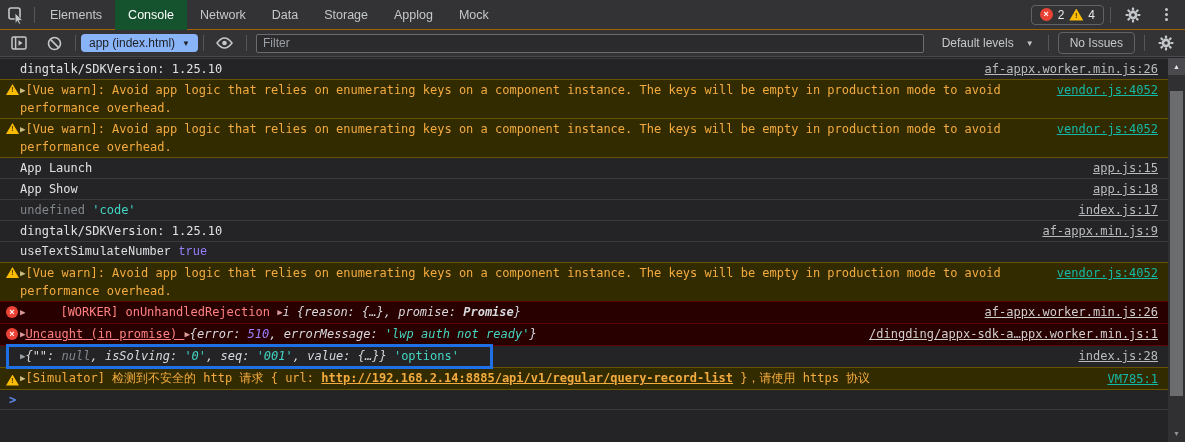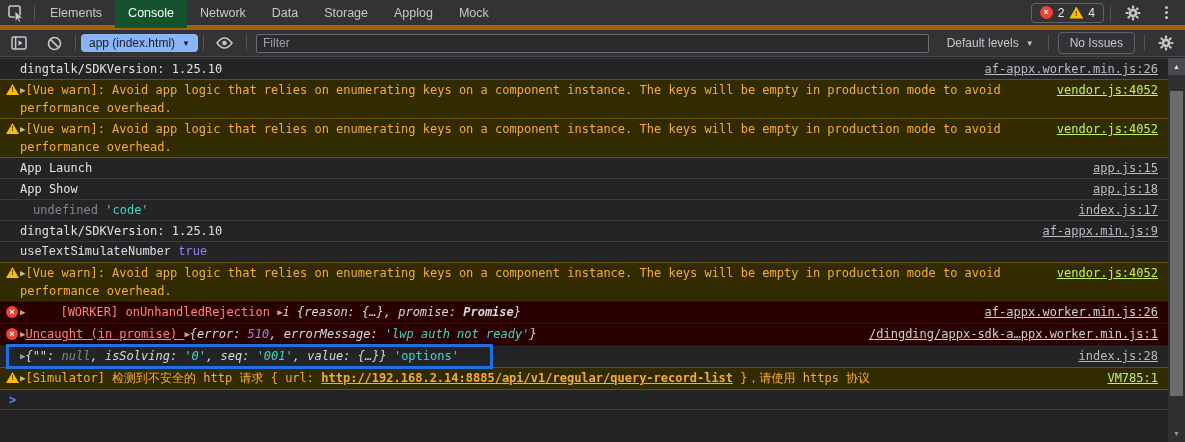--- a/index.html
+++ b/index.html
@@ -1,21 +1,21 @@
 <!DOCTYPE html>
 <html><head>
 <meta charset="utf-8">
 <style>
   html,body{margin:0;padding:0;background:#242426;}
   *{box-sizing:border-box;}
   .devtools{position:relative;width:1185px;height:442px;background:#242426;
     font-family:"Liberation Sans",sans-serif;overflow:hidden;color:#dfe1e4;}
 
   
-  .tabbar{height:30px;background:#333336;display:flex;align-items:center;border-bottom:5px solid #a16207;}
+  .tabbar{height:30px;background:#333336;display:flex;align-items:center;border-bottom:1px solid #a16207;}
   .icon-btn{width:32px;height:30px;display:flex;align-items:center;justify-content:center;flex:none;cursor:pointer;}
   .v-div{width:1px;height:16px;background:#55555a;flex:none;margin:0 2px;}
   .tabs{display:flex;height:30px;align-items:stretch;}
   .tab{padding:0 13px;line-height:30px;font-size:12.5px;color:#c5c8ca;cursor:pointer;white-space:nowrap;}
   .tab.active{background:#14532d;color:#fff;}
   .tabbar-right{margin-left:auto;display:flex;align-items:center;gap:4px;padding-right:6px;}
   .badge-box{display:flex;align-items:center;gap:5px;border:1px solid #5f6368;border-radius:4px;
     padding:2px 8px;font-size:12px;color:#e6e8ea;cursor:pointer;}
   .errdot-badge{width:13px;height:13px;border-radius:50%;background:#ea4335;color:#fff;font-size:9px;
     font-weight:bold;line-height:13px;text-align:center;display:inline-block;}
@@ -26,39 +26,39 @@
   .kebab i{width:3px;height:3px;border-radius:50%;background:#c5c8ca;}
 
   
   .toolbar{height:27px;background:#333336;display:flex;align-items:center;border-bottom:1px solid #4a4a4e;padding:0 3px;gap:3px;}
   .context-pill{background:#8ab4f8;color:#1c1e21;border-radius:4px;font-size:12px;padding:2px 8px;
     display:flex;align-items:center;gap:7px;cursor:pointer;white-space:nowrap;}
   .context-pill .caret{font-size:8px;}
   .filter-input{flex:1;height:19px;background:#2b2b2e;border:1px solid #6b6b70;border-radius:2px;
     color:#c5c8ca;font-size:12px;padding:0 6px;margin:0 6px 0 4px;outline:none;font-family:"Liberation Sans",sans-serif;}
   .filter-input::placeholder{color:#9aa0a6;}
-  .levels{display:flex;align-items:center;gap:7px;color:#c5c8ca;font-size:12px;padding:0 9px;cursor:pointer;white-space:nowrap;}
+  .levels{display:flex;align-items:center;gap:12px;color:#c5c8ca;font-size:12px;padding:0 9px;cursor:pointer;white-space:nowrap;}
   .levels .caret{font-size:8px;color:#c5c8ca;}
   .no-issues{border:1px solid #5f6368;border-radius:4px;padding:3px 11px;color:#c5c8ca;font-size:12px;cursor:pointer;white-space:nowrap;margin:0 4px;}
 
   
   .console-area{position:absolute;top:58px;left:0;right:17px;bottom:0;
     font-family:"DejaVu Sans Mono","Liberation Mono",monospace;font-size:12px;}
   .row{display:flex;align-items:flex-start;border-top:1px solid #3a3a3d;padding:2px 0 1px;position:relative;}
   .row.lvl-warn{background:#332b00;}
   .row.lvl-error{background:#290000;}
   .gutter{width:14px;margin-left:6px;flex:none;display:inline-block;padding-top:2px;}
   .tri-row{width:13px;height:11px;background:#fbbc04;clip-path:polygon(50% 0,100% 100%,0 100%);position:relative;display:block;}
   .tri-row span{position:absolute;left:0;right:0;top:2px;text-align:center;font-size:7px;font-weight:bold;color:#4d3800;
     font-family:"Liberation Sans",sans-serif;}
   .errdot-row{width:12px;height:12px;border-radius:50%;background:#ea4335;color:#fff;font-size:9px;font-weight:bold;
     line-height:12px;text-align:center;display:block;font-family:"Liberation Sans",sans-serif;}
   .content{flex:1;line-height:17px;padding-right:12px;word-break:break-word;}
   .src{flex:none;margin-left:auto;padding-right:10px;line-height:17px;text-decoration:underline;cursor:pointer;white-space:nowrap;}
-  .src-log{color:#b9bcbf;} .src-warn{color:#bef264;} .src-error{color:#cfcfcf;}
+  .src-log{color:#b9bcbf;} .src-warn{color:#14b8a6;} .src-error{color:#cfcfcf;}
 
   .p-plain{color:#dfe1e4;}
   .p-warn{color:#f3ab3f;}
   .p-warn-link{color:#f3ab3f;text-decoration:underline;font-weight:bold;cursor:pointer;}
   .p-error{color:#ff8181;margin-left:35px;}
   .p-error-underline{color:#ff8181;text-decoration:underline;}
   .p-obj{color:#d6dade;font-style:italic;}
   .p-obj-bold{color:#d6dade;font-style:italic;font-weight:bold;}
   .p-string{color:#43d6c2;}
   .p-string-italic{color:#43d6c2;font-style:italic;}
@@ -234,21 +234,21 @@
       <div class="row lvl-log" style="border-top-color: rgb(102, 85, 0);">
         <span class="gutter"></span>
         <span class="content"><span class="p-plain">App Launch</span></span>
         <span class="src src-log">app.js:15</span>
       </div>
       <div class="row lvl-log" style="border-top-color: rgb(58, 58, 61);">
         <span class="gutter"></span>
         <span class="content"><span class="p-plain">App Show</span></span>
         <span class="src src-log">app.js:18</span>
       </div>
-      <div class="row lvl-log" style="border-top-color: rgb(58, 58, 61); gap: 13px;">
+      <div class="row lvl-log" style="border-top-color: rgb(58, 58, 61);">
         <span class="gutter"></span>
         <span class="content"><span class="p-undef">undefined </span><span class="p-string">'code'</span></span>
         <span class="src src-log">index.js:17</span>
       </div>
       <div class="row lvl-log" style="border-top-color: rgb(58, 58, 61);">
         <span class="gutter"></span>
         <span class="content"><span class="p-plain">dingtalk/SDKVersion: 1.25.10</span></span>
         <span class="src src-log">af-appx.min.js:9</span>
       </div>
       <div class="row lvl-log" style="border-top-color: rgb(58, 58, 61); font-family: Liberation Mono, monospace;">
@@ -277,21 +277,21 @@
         </span>
         <span class="content"><span class="p-arrow-err">▶ </span><span class="p-error-underline">Uncaught (in promise) </span><span class="p-arrow-err">▶ </span><span class="p-obj">{error: </span><span class="p-number-italic">510</span><span class="p-obj">, errorMessage: </span><span class="p-string-italic">'lwp auth not ready'</span><span class="p-obj">}</span></span>
         <span class="src src-error">/dingding/appx-sdk-a…ppx.worker.min.js:1</span>
       </div>
       <div class="row lvl-log" style="border-top-color: rgb(92, 0, 0);">
         <span class="gutter"></span>
         <span class="content"><span class="p-arrow">▶ </span><span class="p-obj">{"": </span><span class="p-undef-italic">null</span><span class="p-obj">, isSolving: </span><span class="p-string-italic">'0'</span><span class="p-obj">, seq: </span><span class="p-string-italic">'001'</span><span class="p-obj">, value: {…}} </span><span class="p-string">'options'</span></span>
         <span class="src src-log">index.js:28</span>
         <div class="hlbox"></div>
       </div>
-      <div class="row lvl-warn" style="border-top-color: rgb(102, 85, 0);">
+      <div class="row lvl-warn" style="border-top-color: rgb(102, 85, 0); align-items: center;">
         <span class="gutter">
           <span class="tri-row">
             <span>!</span>
           </span>
         </span>
         <span class="content"><span class="p-arrow-warn">▶ </span><span class="p-warn">[Simulator] 检测到不安全的 http 请求 { url: </span><span class="p-warn-link">http://192.168.2.14:8885/api/v1/regular/query-record-list</span><span class="p-warn"> }，请使用 https 协议</span></span>
         <span class="src src-warn">VM785:1</span>
       </div>
       <div class="prompt-row"><span class="chevron">&gt;</span></div>
     </div>

